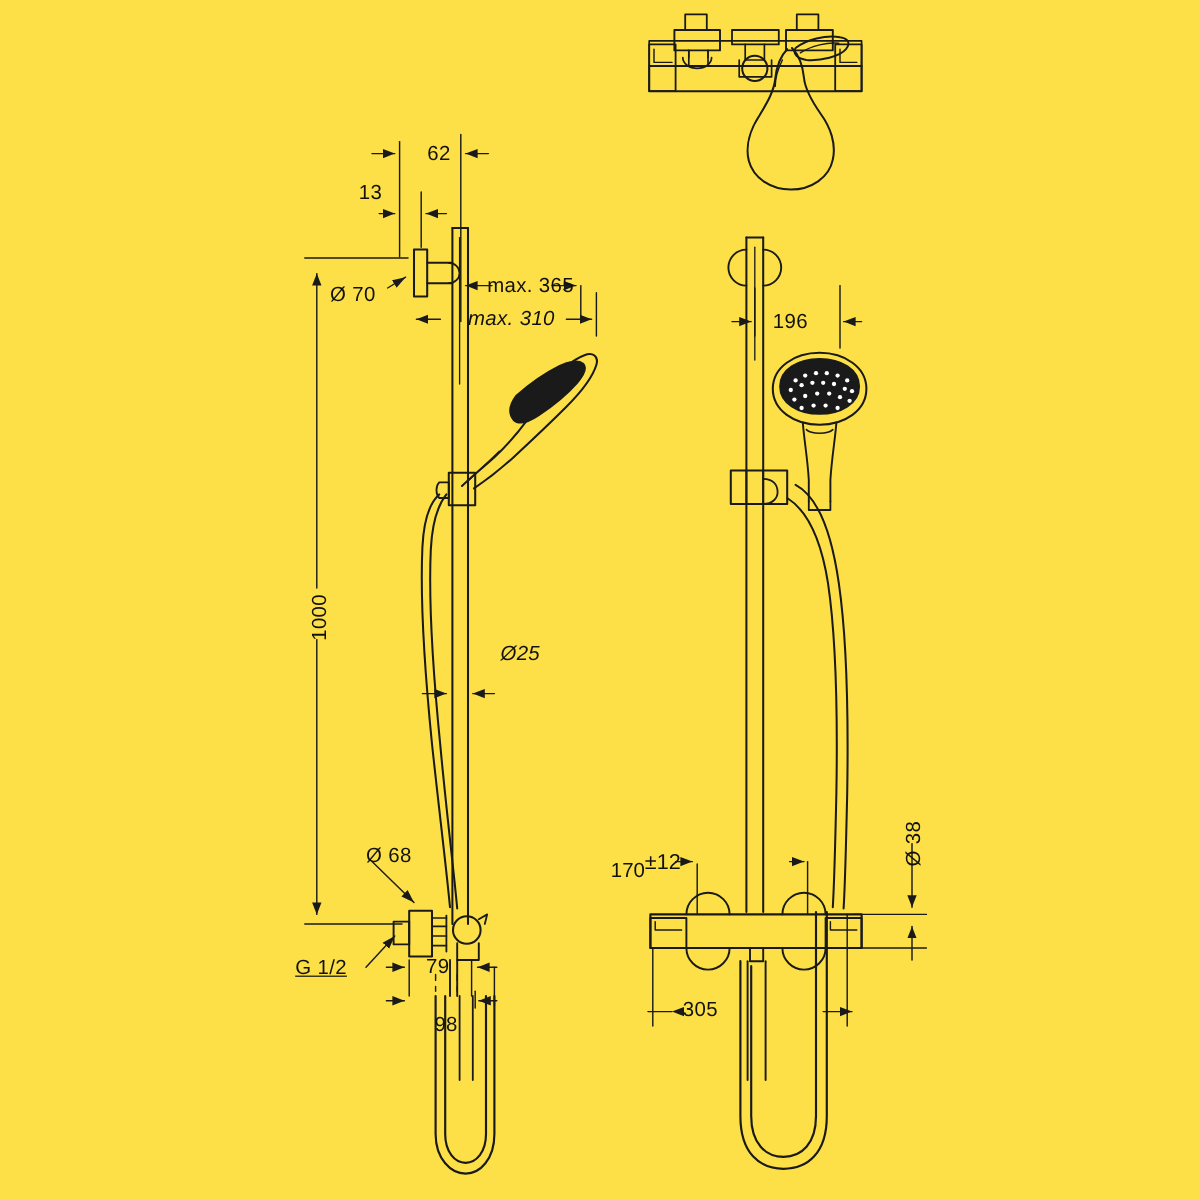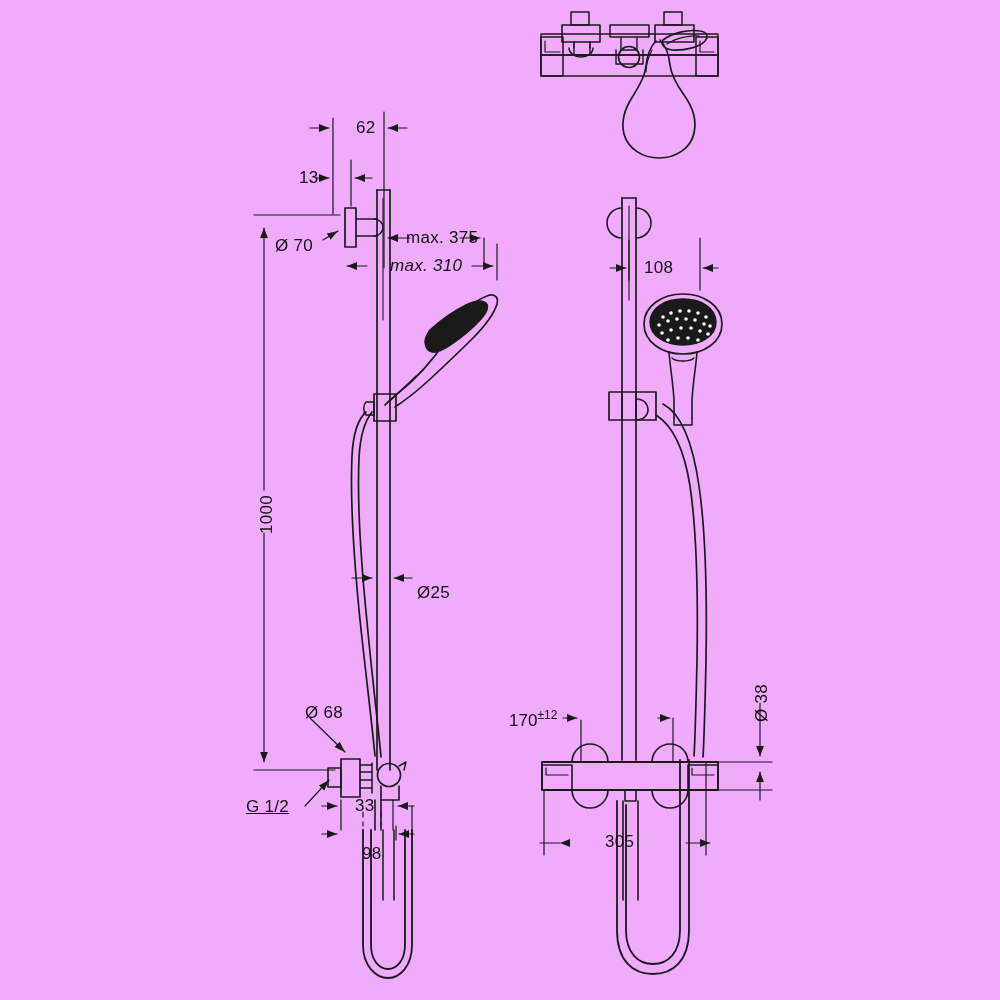--- a/index.html
+++ b/index.html
@@ -10,21 +10,21 @@
   body {
     width: 1000px;
     height: 1000px;
     font-family: "Liberation Sans", sans-serif;
     overflow: hidden;
   }
   #sheet {
     position: relative;
     width: 1000px;
     height: 1000px;
-    background: #f0abfc;
+    background: #fde047;
   }
   svg.drawing {
     position: absolute;
     left: 0;
     top: 0;
     width: 1000px;
     height: 1000px;
   }
   .lbl {
     position: absolute;
@@ -39,21 +39,21 @@
     transform-origin: left top;
   }
   .supwrap {
     position: absolute;
     white-space: nowrap;
     font-family: "Liberation Sans", sans-serif;
     font-size: 17px;
     color: #111111;
   }
   .supwrap .sup {
-    font-size: 12px;
+    font-size: 18px;
     vertical-align: super;
   }
 </style>
 </head>
 <body>
 
 <div id="sheet">
 
   <svg class="drawing" viewBox="0 0 1000 1000">
     <defs>
@@ -306,43 +306,43 @@
         <path d="M544,790 L544,855"></path>
         <path d="M706,762 L706,855"></path>
         <path d="M540,843 L560,843" marker-end="url(#arrOut)"></path>
         <path d="M686,843 L710,843" marker-end="url(#arrIn)"></path>
       </g>
     </g>
   </svg>
 
   <div class="lbl" style="left:356px; top:118px;">62</div>
 
-  <div class="lbl" style="left:299px; top:168px;">13</div>
+  <div class="lbl" style="left:299px; top:151px;">13</div>
 
   <div class="lbl" style="left:275px; top:236px;">Ø 70</div>
 
-  <div class="lbl" style="left:406px; top:228px;">max. 375</div>
+  <div class="lbl" style="left:406px; top:228px;">max. 365</div>
 
   <div class="lbl" style="left:390px; top:256px;font-style:italic;">max. 310</div>
 
   <div class="lbl rot90" style="left:257px; top:534px;">1000</div>
 
-  <div class="lbl" style="left:417px; top:583px;">Ø25</div>
+  <div class="lbl" style="left:417px; top:535px;font-style:italic;">Ø25</div>
 
   <div class="lbl" style="left:305px; top:703px;">Ø 68</div>
 
   <div class="lbl" style="left:246px; top:797px;text-decoration:underline;">G 1/2</div>
 
-  <div class="lbl" style="left:355px; top:796px;">33</div>
+  <div class="lbl" style="left:355px; top:796px;">79</div>
 
   <div class="lbl" style="left:362px; top:824px;margin-top:20px;">98</div>
 
-  <div class="lbl" style="left:644px; top:258px;">108</div>
+  <div class="lbl" style="left:644px; top:258px;">196</div>
 
   <div class="supwrap" style="left:509px; top:708px;">
     <span>170</span><span class="sup">±12</span>
   </div>
 
   <div class="lbl rot90" style="left:752px; top:722px;">Ø 38</div>
 
-  <div class="lbl" style="left:605px; top:832px;">305</div>
+  <div class="lbl" style="left:569px; top:832px;">305</div>
 
 </div>
 
 </body></html>

